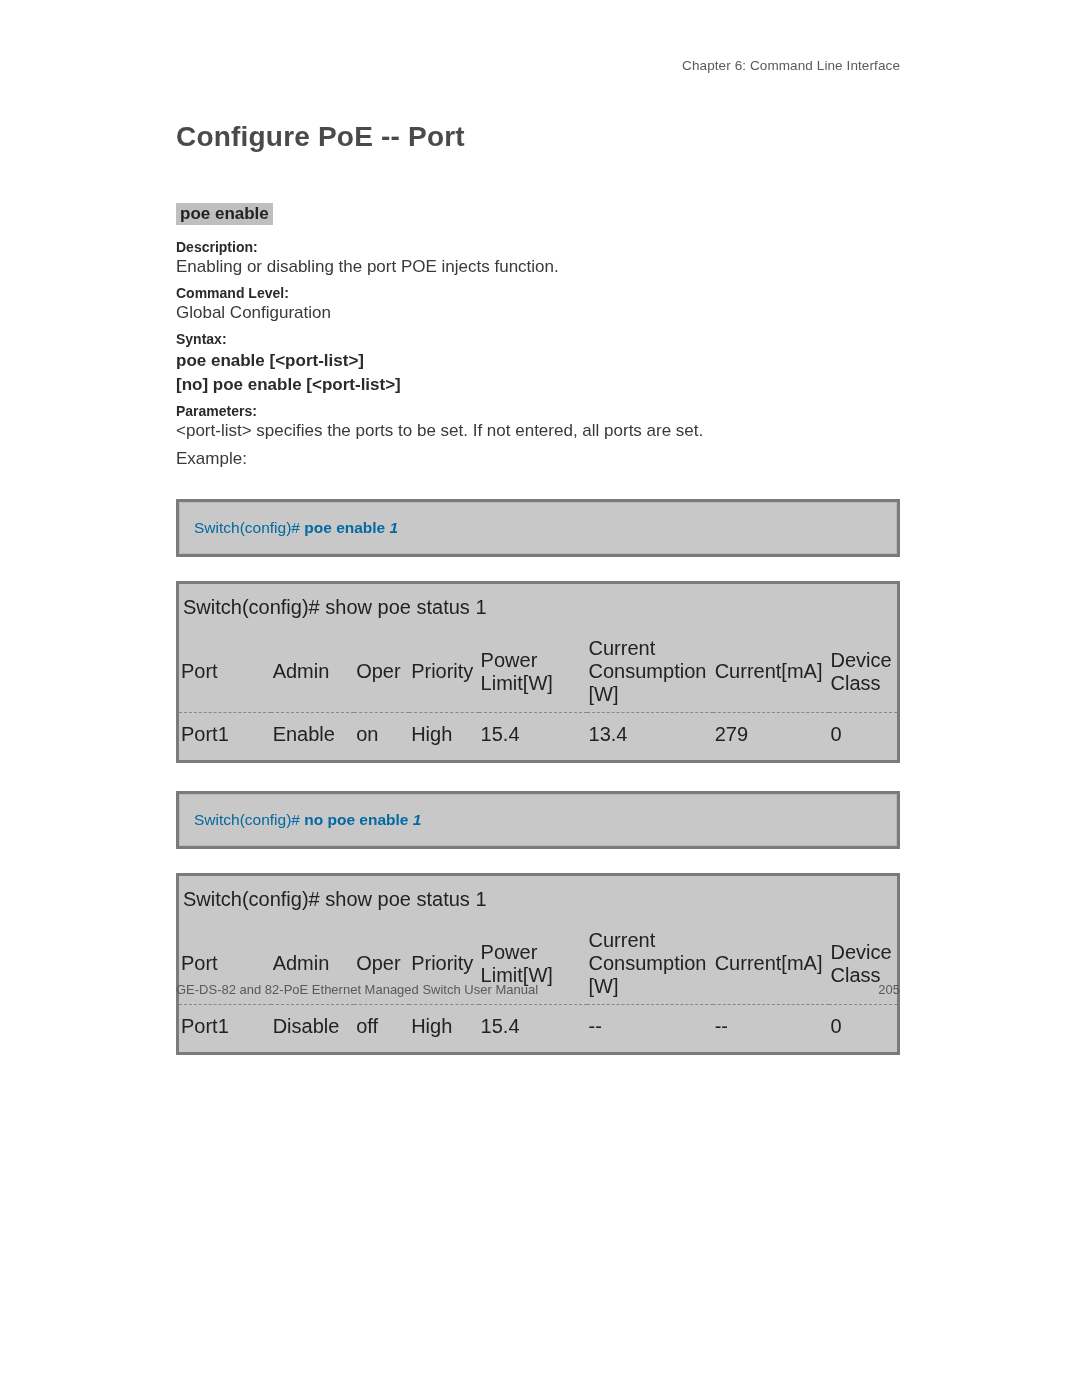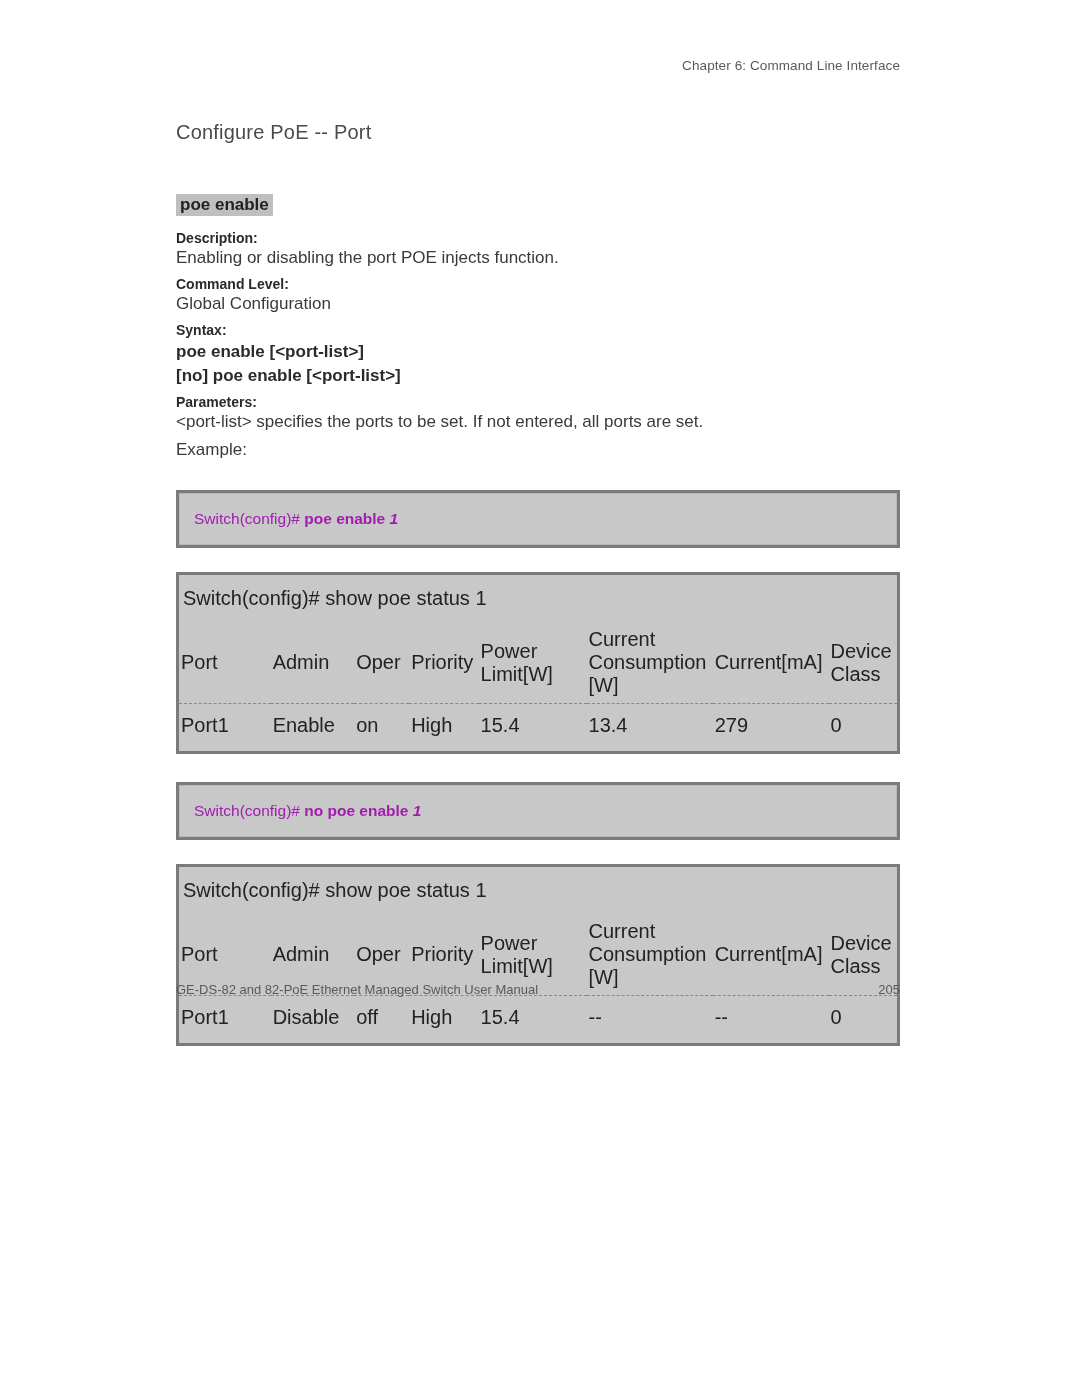--- a/index.html
+++ b/index.html
@@ -18,22 +18,22 @@
     position: relative;
   }
   .chapter {
     text-align: right;
     font-size: 13.5px;
     color: #5a5a5a;
     margin-bottom: 48px;
     letter-spacing: 0.1px;
   }
   h1.title {
-    font-size: 20px;
-    font-weight: 400;
+    font-size: 28px;
+    font-weight: 700;
     color: #4a4a4a;
     margin: 0 0 50px 0;
     letter-spacing: 0.2px;
   }
   .cmd-name {
     display: inline-block;
     background: #bfbfbf;
     font-weight: 700;
     font-size: 17px;
     padding: 1px 4px 1px 4px;
@@ -61,21 +61,21 @@
   .box-outer {
     margin-top: 30px;
     border: 3px solid #7b7b7b;
     box-sizing: border-box;
   }
   .box-inner {
     border: 1px solid #b8b8b8;
     background: #c8c8c8;
     padding: 16px 14px 16px 14px;
     font-size: 15.5px;
-    color: #a21caf;
+    color: #0369a1;
   }
   .box-inner .bold { font-weight: 700; font-style: normal; }
   .box-inner .bi   { font-style: italic; font-weight: 700; }
 
   .tbl-outer {
     margin-top: 24px;
     border: 3px solid #7b7b7b;
     box-sizing: border-box;
     width: 100%;
   }

